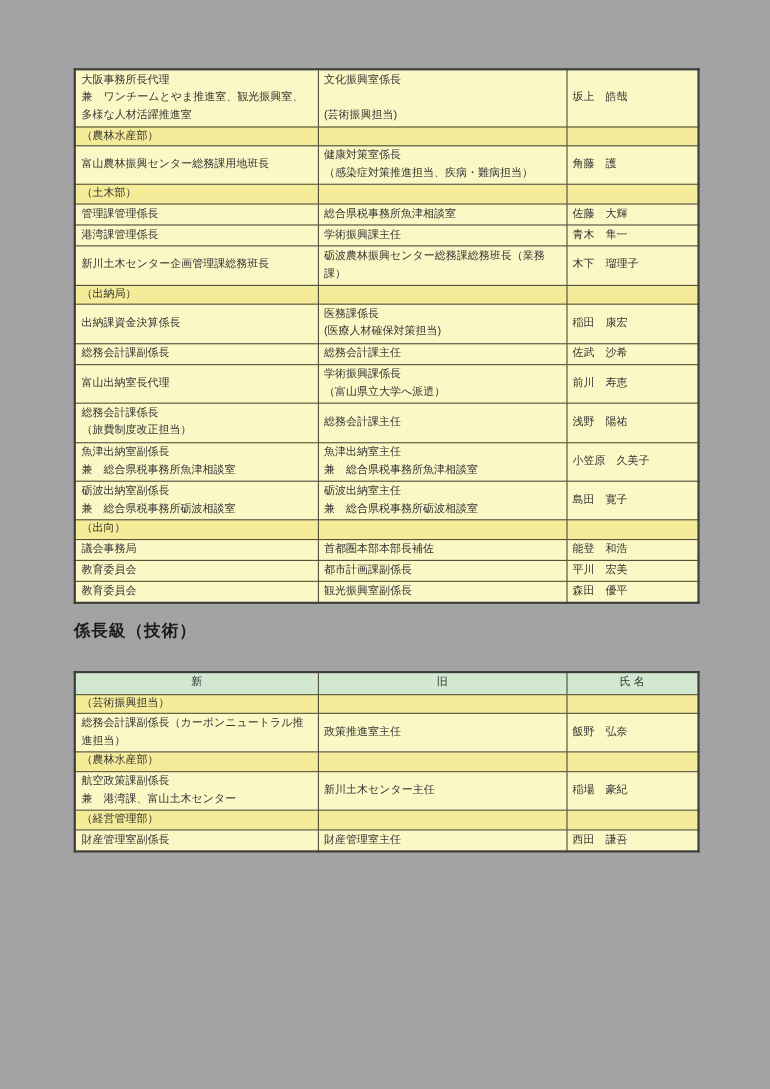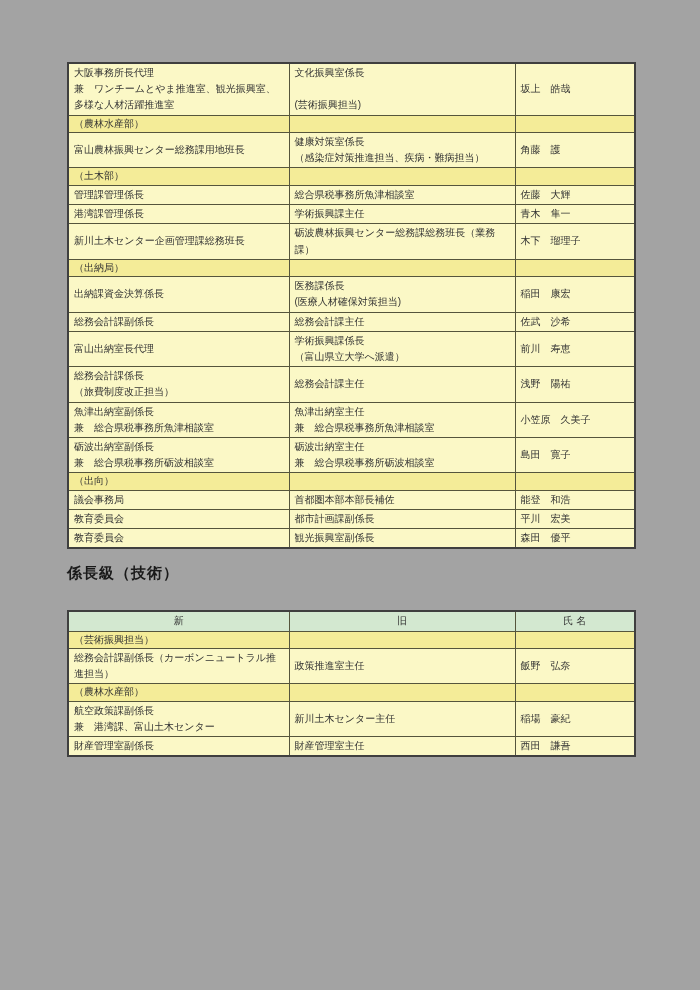--- a/index.html
+++ b/index.html
@@ -177,20 +177,25 @@
             <td class="cell-section-label">（農林水産部）</td>
             <td class="cell-old"></td>
             <td class="cell-name"></td>
           </tr>
           <tr class="data-row">
             <td class="cell-new">航空政策課副係長
 兼　港湾課、富山土木センター</td>
             <td class="cell-old">新川土木センター主任</td>
             <td class="cell-name">稲場　豪紀</td>
           </tr>
+          <tr class="section-row">
+            <td class="cell-section-label">（経営管理部）</td>
+            <td class="cell-old"></td>
+            <td class="cell-name"></td>
+          </tr>
           <tr class="data-row">
             <td class="cell-new">財産管理室副係長</td>
             <td class="cell-old">財産管理室主任</td>
             <td class="cell-name">西田　謙吾</td>
           </tr>
         </tbody>
     </table>
 
   </div>
 </div>

